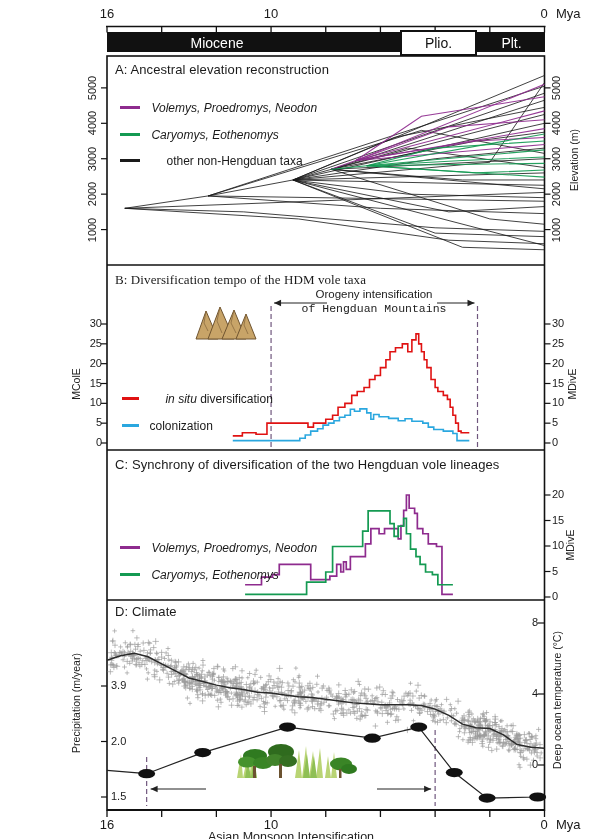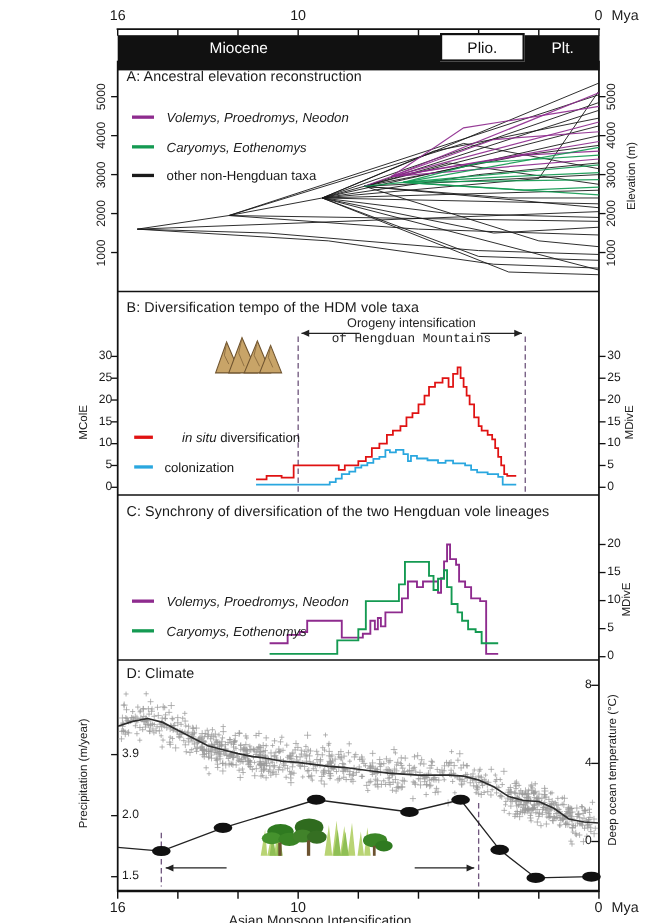--- a/index.html
+++ b/index.html
@@ -8,21 +8,21 @@
   .abs{position:absolute;white-space:nowrap;}
   .rot{position:absolute;white-space:nowrap;transform:translate(-50%,-50%) rotate(-90deg);}
   .ctr{transform:translateX(-50%);}
   .axis-num{font-size:13px;}
   .tick-num{font-size:11px;}
   .panel-title{font-size:13px;letter-spacing:.1px;}
   .legend-label{font-size:12px;}
   .legend-line{display:inline-block;width:20px;height:3px;vertical-align:middle;}
   .ital{font-style:italic;text-align:center;}
   .axis-title{font-size:10.5px;color:#222;}
-  .epoch-bar{position:absolute;left:107px;top:32px;width:438px;height:32px;background:#111;}
+  .epoch-bar{position:absolute;left:107px;top:32px;width:438px;height:20px;background:#111;}
   .epoch-label{position:absolute;top:0;height:22px;line-height:22px;font-size:14px;color:#fff;text-align:center;}
   .plio-box{position:absolute;left:293px;top:-2px;width:73px;height:22px;background:#fff;border:2px solid #111;
             text-align:center;line-height:22px;font-size:14px;color:#111;}
   .anno{font-size:11.5px;color:#222;text-align:left;}
   svg{position:absolute;left:0;top:0;}
 </style>
 </head>
 <body>
 
 <div class="figure">
@@ -178,25 +178,25 @@
   <div class="abs" style="left:120px;top:98px;">
     <span class="legend-line" style="background: rgb(142, 43, 142);"></span>
     <span class="legend-label ital" style="margin-left:7px;">Volemys, Proedromys, Neodon</span>
   </div>
   <div class="abs" style="left:120px;top:125px;">
     <span class="legend-line" style="background: rgb(20, 154, 82);"></span>
     <span class="legend-label ital" style="margin-left:7px;">Caryomys, Eothenomys</span>
   </div>
   <div class="abs" style="left:120px;top:151px;">
     <span class="legend-line" style="background: rgb(26, 26, 26);"></span>
-    <span class="legend-label" style="margin-left:7px;">other non-Hengduan taxa</span>
+    <span class="legend-label" style="margin-left:22px;">other non-Hengduan taxa</span>
   </div>
   <div class="rot axis-title" style="left:574px;top:160px;">Elevation (m)</div>
 
-  <div class="abs panel-title" style="left:115px;top:272px;">B: Diversification tempo of the HDM vole taxa</div>
+  <div class="abs panel-title" style="left:115px;top:272px;font-family:Liberation Serif, serif;">B: Diversification tempo of the HDM vole taxa</div>
   <div class="abs anno ctr" style="left:374px;top:288px;">Orogeny intensification</div>
   <div class="abs anno ctr" style="left:374px;top:302px;font-family:Liberation Mono, monospace;">of Hengduan Mountains</div>
   <div class="rot axis-title" style="left:76px;top:384px;">MColE</div>
   <div class="rot axis-title" style="left:572px;top:384px;">MDivE</div>
   <div class="abs" style="left:122px;top:389px;">
     <span class="legend-line" style="width: 17px; background: rgb(224, 18, 18);"></span>
     <span class="legend-label" style="margin-left:22px;"><span class="ital">in situ</span><span> diversification</span></span>
   </div>
   <div class="abs" style="left:122px;top:416px;">
     <span class="legend-line" style="width: 17px; background: rgb(42, 167, 223);"></span>

